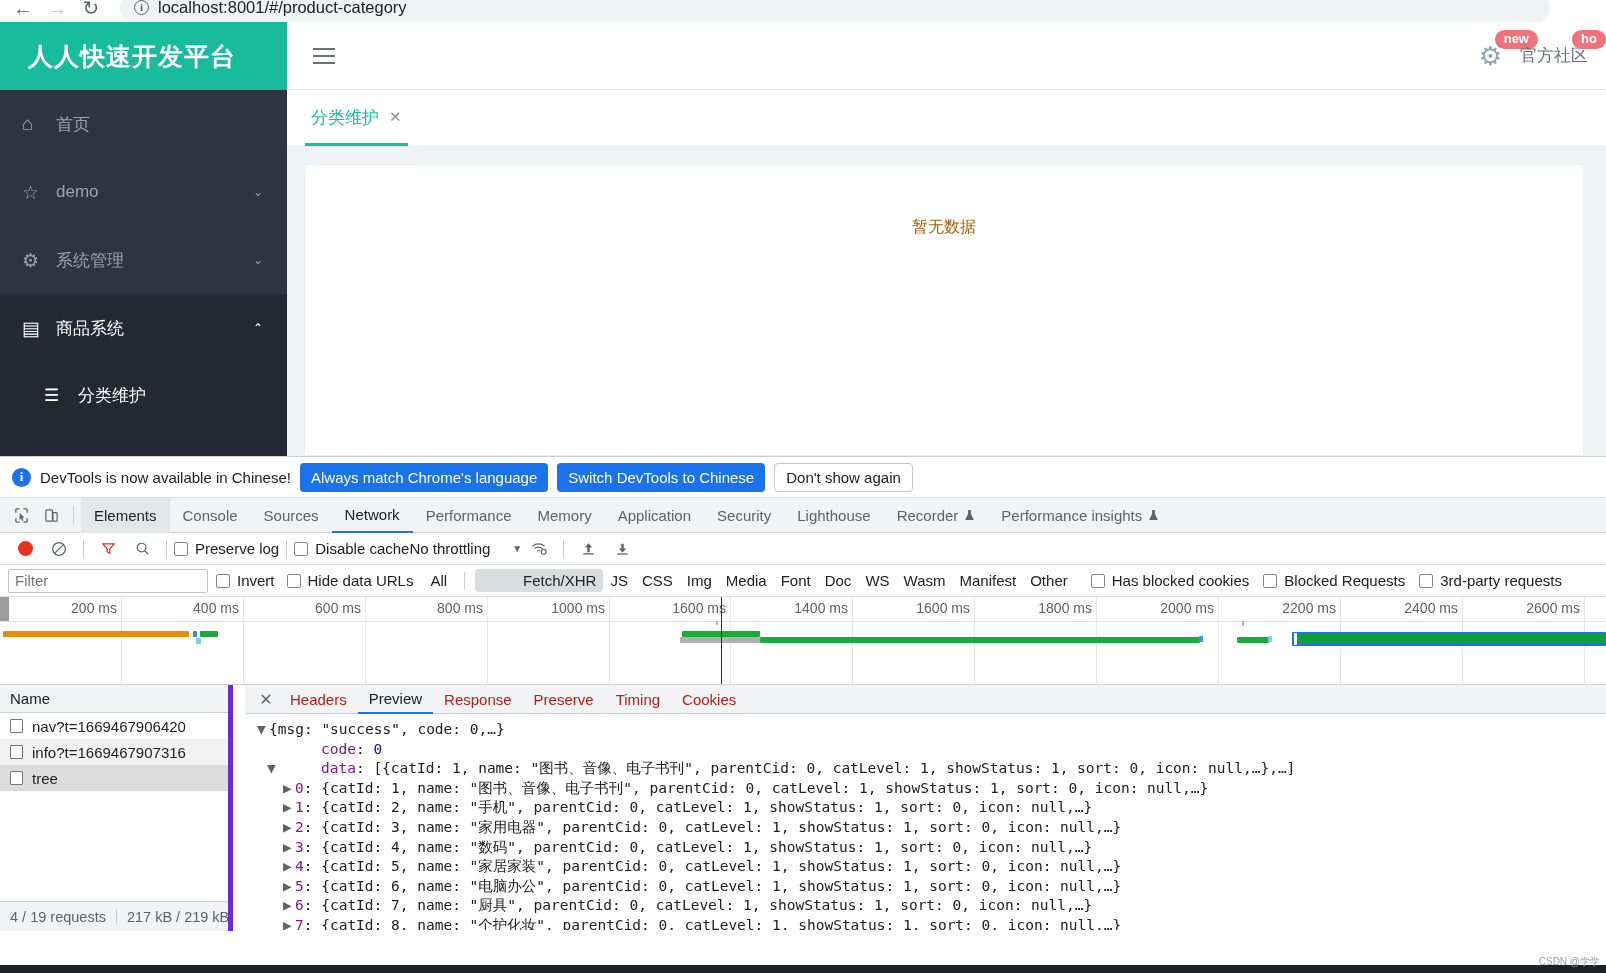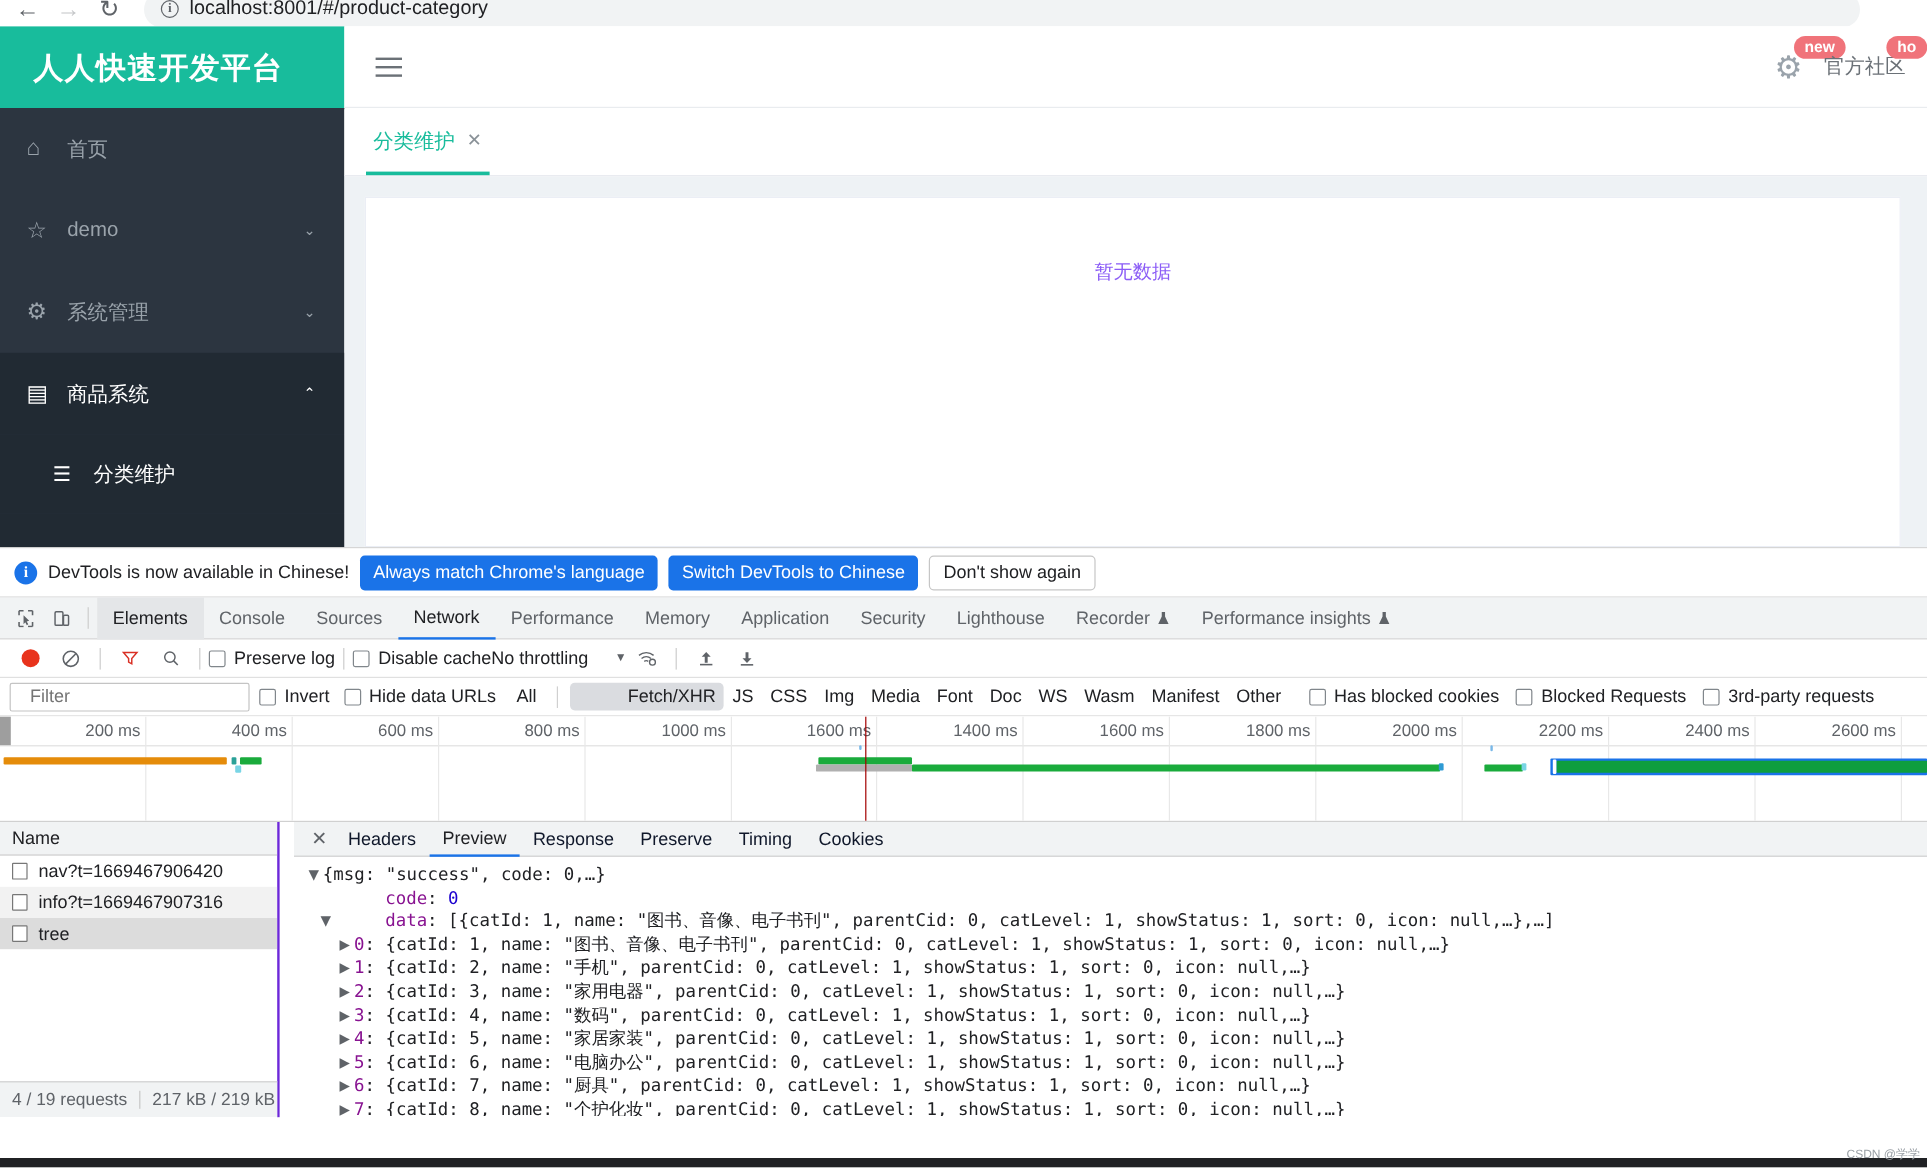--- a/index.html
+++ b/index.html
@@ -97,21 +97,21 @@
   .tab .close-x { font-size: 15px; color: #8a9298; }
 
   .content-wrap {
     position: absolute; left: 287px; top: 125px; width: 1319px; height: 309px;
     background: #eef2f5; padding: 17px 22px 0 17px;
   }
   .card {
     width: 100%; height: 292px; background: #fff; border: 1px solid #ebeef5;
     display: flex; align-items: flex-start; justify-content: center; padding-top: 52px;
   }
-  .empty-text { color: #8b5cf6; font-size: 16px; }
+  .empty-text { color: #a16207; font-size: 16px; }
 
   
   .devtools {
     position: absolute; left: 0; top: 456px; width: 1606px; height: 517px;
     background: #fff; border-top: 1px solid #cdcdcd;
     font-family: "Liberation Sans", sans-serif;
   }
 
   .lang-banner {
     height: 41px; background: #fff; border-bottom: 1px solid #d9d9d9;
@@ -159,21 +159,21 @@
   .chk { display: flex; align-items: center; gap: 7px; font-size: 15px; color: #202124; cursor: pointer; white-space: nowrap; }
   .chk .box { width: 14px; height: 14px; border: 1.5px solid #80868b; border-radius: 2px; background: #fff; flex: none; }
   .throttle { font-size: 15px; color: #202124; display: flex; align-items: center; gap: 22px; cursor: pointer; }
   .caret-sm { font-size: 10px; color: #5f6368; }
 
   .filter-row {
     height: 32px; display: flex; align-items: center; border-bottom: 1px solid #e0e0e0; background: #fff;
   }
   .filter-input {
     width: 200px; height: 24px; margin: 0 8px; border: 1px solid #c4c4c4; border-radius: 2px;
-    font-size: 15px; padding: 0 16px; color: #202124; font-family: inherit; outline: none;
+    font-size: 15px; padding: 0 6px; color: #202124; font-family: inherit; outline: none;
   }
   .filter-sep { width: 1px; height: 18px; background: #d0d0d0; margin: 0 10px; }
   .type-chip {
     font-size: 15px; color: #202124; padding: 3px 7px; border-radius: 4px; cursor: pointer; white-space: nowrap;
   }
   .type-chip.active { background: #dadce0; padding-left: 48px; }
 
   .waterfall {
     height: 88px; border-bottom: 1px solid #d0d0d0; position: relative; background: #fff;
     overflow: hidden;
@@ -183,21 +183,21 @@
   .wf-tick { position: absolute; top: 0; height: 88px; border-left: 1px solid #e8e8e8; }
   .wf-tick span { position: absolute; right: 5px; top: 3px; font-size: 14px; color: #5f6368; white-space: nowrap; }
   .bar { position: absolute; height: 6px; border-radius: 1px; }
   .redline { position: absolute; top: 0; width: 1px; height: 88px; background: #a30000; }
 
   .lower {
     position: absolute; left: 0; top: 0; width: 1606px; height: 246px;
   }
   .names-panel {
     position: absolute; left: 0; top: 0; width: 233px; height: 246px;
-    border-right: 2px solid #6d28d9; background: #fff; overflow: hidden;
+    border-right: 5px solid #6d28d9; background: #fff; overflow: hidden;
   }
   .names-head {
     height: 28px; background: #f1f3f4; border-bottom: 1px solid #d0d0d0;
     display: flex; align-items: center; padding-left: 10px; font-size: 15px; color: #202124;
   }
   .name-row {
     height: 26px; display: flex; align-items: center; gap: 9px; padding-left: 10px;
     font-size: 15px; color: #202124; cursor: pointer; white-space: nowrap; overflow: hidden;
   }
   .name-row.odd { background: #f2f2f2; }
@@ -207,21 +207,21 @@
 
   .detail-panel {
     position: absolute; left: 245px; top: 0; width: 1361px; height: 246px; background: #fff;
   }
   .detail-tabs {
     height: 29px; background: #f1f3f4; border-bottom: 1px solid #d0d0d0;
     display: flex; align-items: center; padding-left: 8px;
   }
   .dtab {
     height: 29px; display: flex; align-items: center; padding: 0 11px;
-    font-size: 15px; color: #0f172a; cursor: pointer; white-space: nowrap;
+    font-size: 15px; color: #b91c1c; cursor: pointer; white-space: nowrap;
   }
   .dtab.active { color: #202124; border-bottom: 2px solid #1a73e8; }
   .close-btn { width: 26px; height: 26px; display: flex; align-items: center; justify-content: center; color: #5f6368; font-size: 16px; cursor: pointer; }
 
   .json-view {
     padding: 6px 0 0 12px; font-family: "DejaVu Sans Mono", monospace; font-size: 14.5px;
     line-height: 19.6px; color: #202124; overflow: hidden; height: 216px; white-space: nowrap;
   }
   .jrow { display: block; white-space: nowrap; }
   .arrow { color: #5f6368; display: inline-block; width: 12px; }

